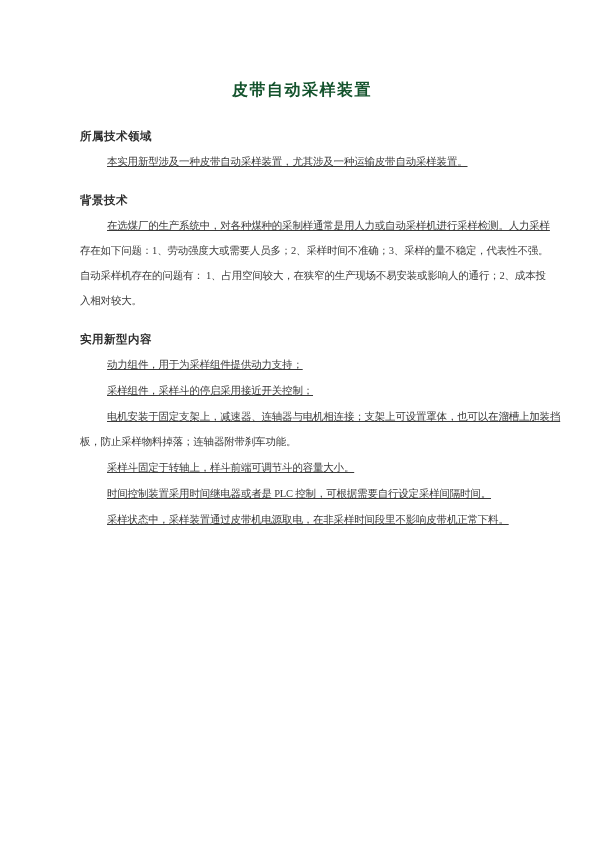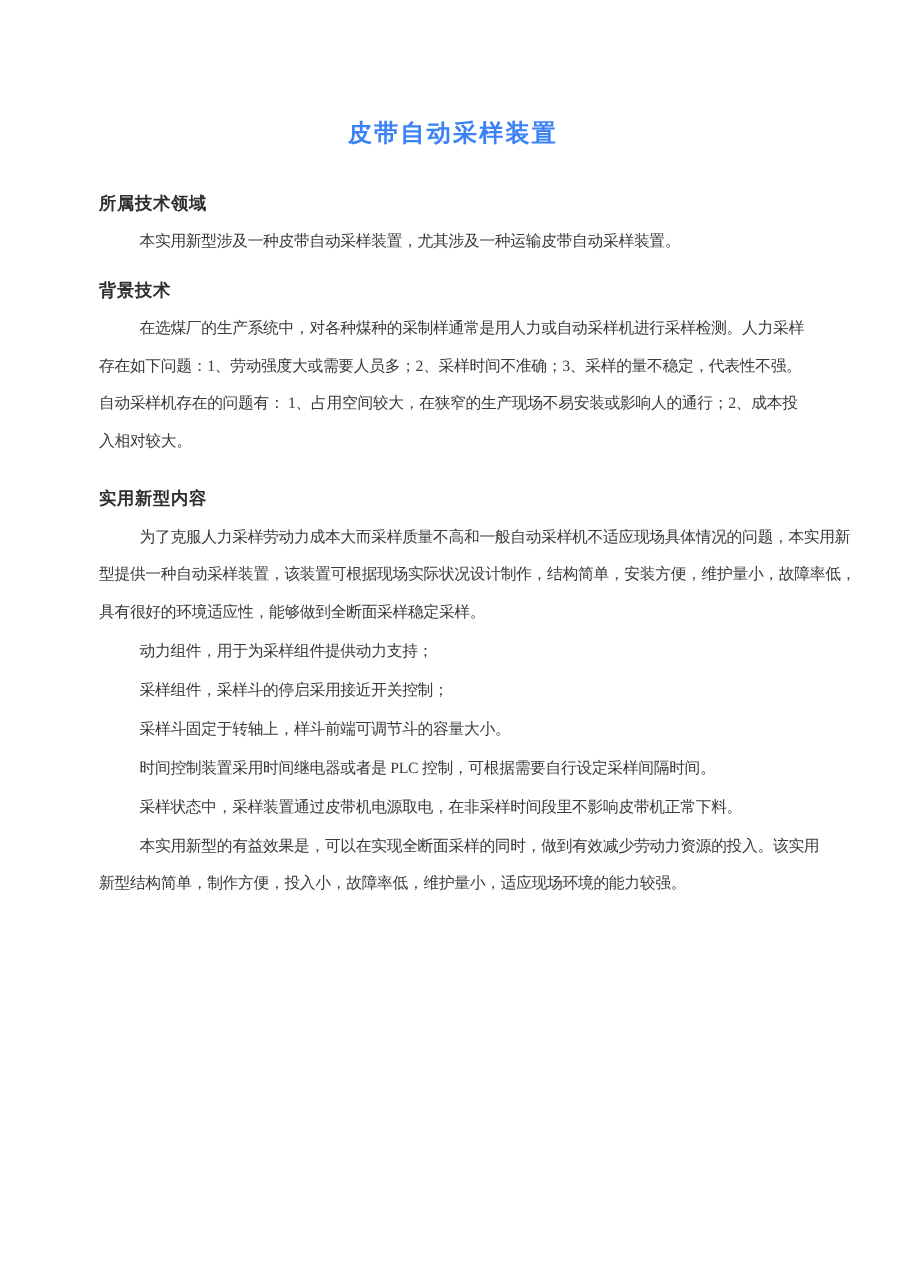--- a/index.html
+++ b/index.html
@@ -18,42 +18,42 @@
     font-family: "Liberation Serif", "DejaVu Serif", serif;
     color: #3a3a3a;
   }
   .title {
     margin: 12px 0 0 0;
     font-size: 16px;
     line-height: 20px;
     font-weight: 700;
     text-align: center;
     letter-spacing: 1.5px;
-    color: #3b82f6;
+    color: #14532d;
   }
-  .section { margin: 0; }
+  .section { margin: 14px; }
   .sec-1 { margin-top: 24px; }
   .sec-2 { margin-top: 8px; }
   .sec-3 { margin-top: 14px; }
   .heading {
     margin: 0;
     font-size: 11.5px;
     line-height: 25px;
     font-weight: 700;
     letter-spacing: 0.5px;
     color: #2e2e2e;
   }
   .para { margin: 0 0 1px 0; }
   .line {
     font-size: 10.5px;
     line-height: 25px;
     letter-spacing: -0.2px;
     white-space: nowrap;
   }
-  .para .line:first-child { text-indent: 27px; }
+  .para .line:first-child { text-indent: 27px; text-decoration: underline; }
 </style>
 </head>
 <body>
 
 <div class="doc">
 
   <h1 class="title">皮带自动采样装置</h1>
 
   <section class="section sec-1">
     <h2 class="heading">所属技术领域</h2>
@@ -68,52 +68,47 @@
       <div class="line">在选煤厂的生产系统中，对各种煤种的采制样通常是用人力或自动采样机进行采样检测。人力采样</div>
       <div class="line">存在如下问题：1、劳动强度大或需要人员多；2、采样时间不准确；3、采样的量不稳定，代表性不强。</div>
       <div class="line">自动采样机存在的问题有： 1、占用空间较大，在狭窄的生产现场不易安装或影响人的通行；2、成本投</div>
       <div class="line">入相对较大。</div>
     </div>
   </section>
 
   <section class="section sec-3">
     <h2 class="heading">实用新型内容</h2>
 
-    <div class="para">
-      <div class="line">为了克服人力采样劳动力成本大而采样质量不高和一般自动采样机不适应现场具体情况的问题，本实用新</div>
-      <div class="line">型提供一种自动采样装置，该装置可根据现场实际状况设计制作，结构简单，安装方便，维护量小，故障率低，</div>
-      <div class="line">具有很好的环境适应性，能够做到全断面采样稳定采样。</div>
-    </div>
 
 
 
     <div class="para">
       <div class="line">动力组件，用于为采样组件提供动力支持；</div>
     </div>
 
     <div class="para">
       <div class="line">采样组件，采样斗的停启采用接近开关控制；</div>
     </div>
 
 
 
+    <div class="para">
+      <div class="line">电机安装于固定支架上，减速器、连轴器与电机相连接；支架上可设置罩体，也可以在溜槽上加装挡</div>
+      <div class="line">板，防止采样物料掉落；连轴器附带刹车功能。</div>
+    </div>
 
     <div class="para">
       <div class="line">采样斗固定于转轴上，样斗前端可调节斗的容量大小。</div>
     </div>
 
     <div class="para">
       <div class="line">时间控制装置采用时间继电器或者是 PLC 控制，可根据需要自行设定采样间隔时间。</div>
     </div>
 
     <div class="para">
       <div class="line">采样状态中，采样装置通过皮带机电源取电，在非采样时间段里不影响皮带机正常下料。</div>
     </div>
 
 
-    <div class="para">
-      <div class="line">本实用新型的有益效果是，可以在实现全断面采样的同时，做到有效减少劳动力资源的投入。该实用</div>
-      <div class="line">新型结构简单，制作方便，投入小，故障率低，维护量小，适应现场环境的能力较强。</div>
-    </div>
 
   </section>
 
 </div>
 
 </body></html>

